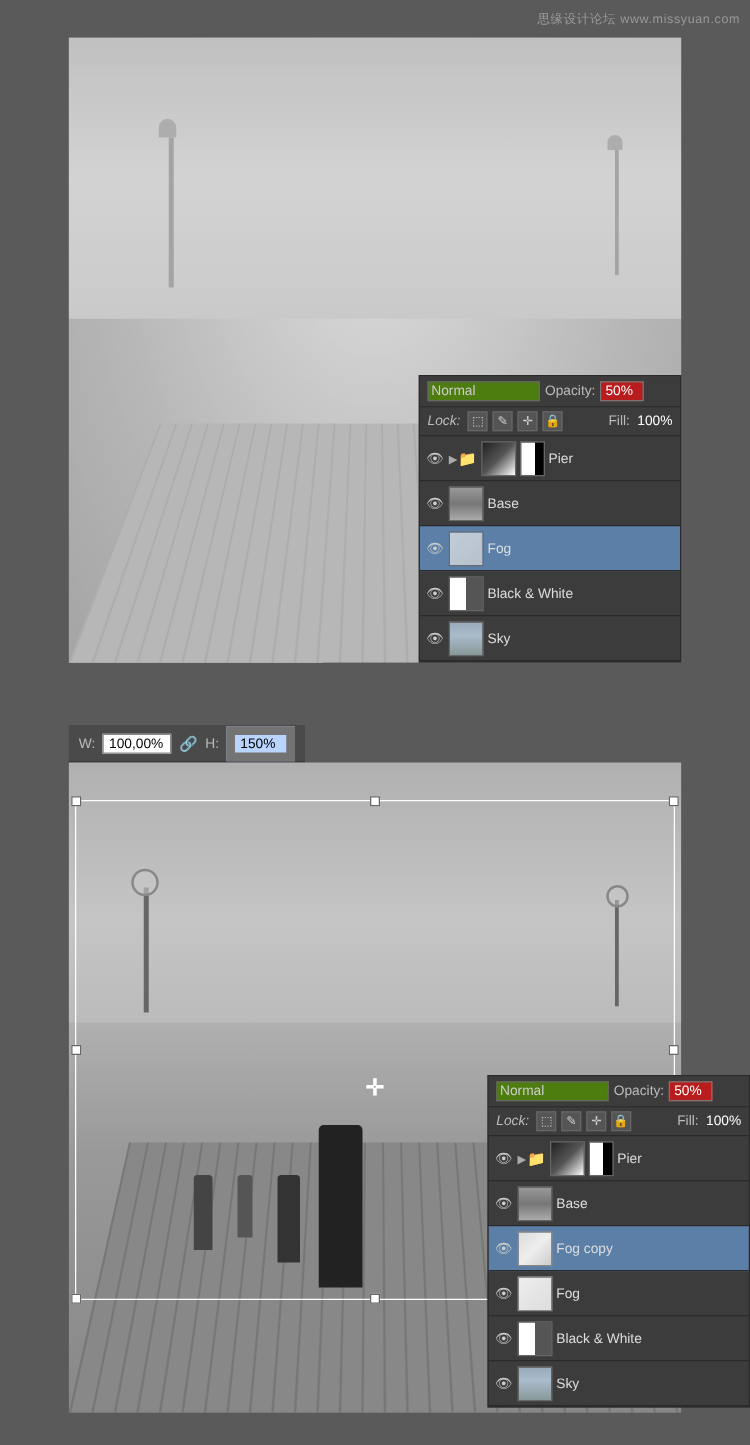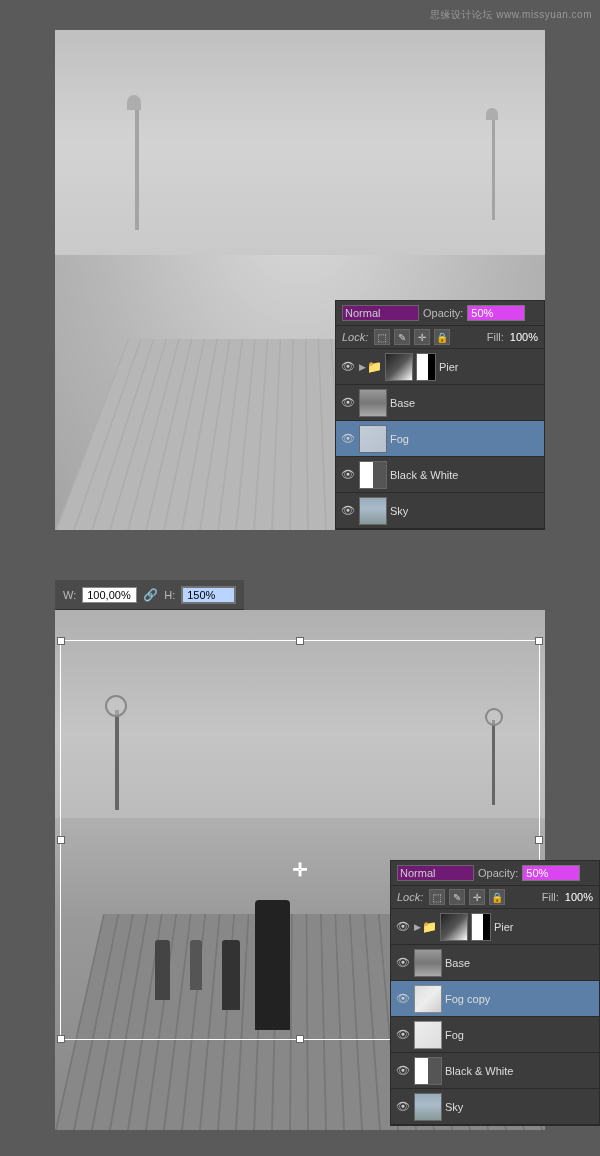--- a/index.html
+++ b/index.html
@@ -131,40 +131,40 @@
     .layers-header-row {
       display: flex;
       align-items: center;
       padding: 4px 6px;
       background: #3c3c3c;
       border-bottom: 1px solid #2a2a2a;
       gap: 4px;
     }
 
     .blend-mode-select {
-      background: #701a75;
+      background: #4d7c0f;
       border: 1px solid #666;
       color: #ccc;
       font-size: 11px;
       padding: 1px 2px;
-      width: 77px;
+      width: 90px;
       appearance: none;
       cursor: pointer;
     }
 
     .opacity-label {
       color: #bbb;
       font-size: 11px;
     }
 
     .opacity-value {
-      background: #d946ef;
+      background: #b91c1c;
       border: 1px solid #777;
       color: #fff;
-      width: 58px;
+      width: 35px;
       font-size: 11px;
       padding: 1px 3px;
     }
 
     .lock-row {
       display: flex;
       align-items: center;
       padding: 3px 6px;
       background: #3c3c3c;
       border-bottom: 1px solid #2a2a2a;
@@ -270,21 +270,21 @@
       background: #fff;
       color: #000;
       border: 1px solid #888;
       font-size: 11px;
       padding: 1px 4px;
       width: 55px;
     }
 
     .tb-input.active-input {
       background: #b8d4ff;
-      border: 2px solid #737373;
+      border: 7px solid #737373;
     }
 
     .chain-icon {
       color: #aaa;
       font-size: 12px;
     }
 
     
     .photo-area-bottom {
       position: absolute;

